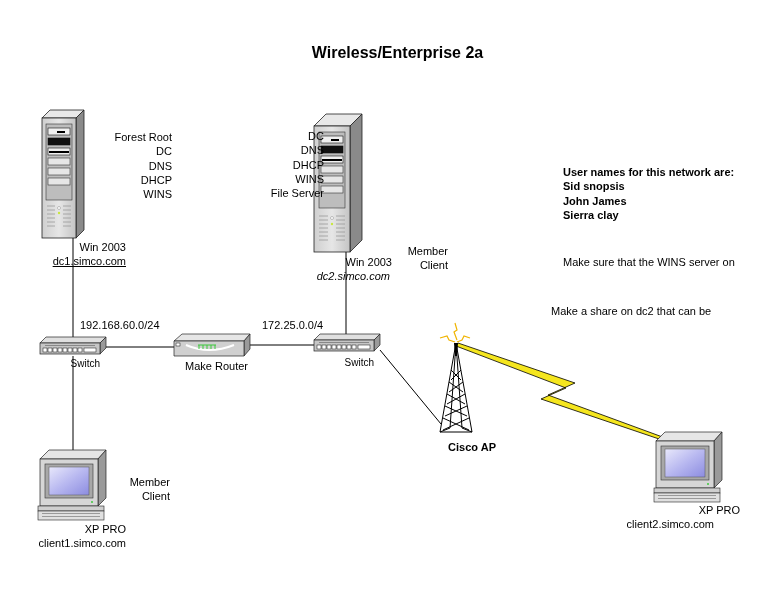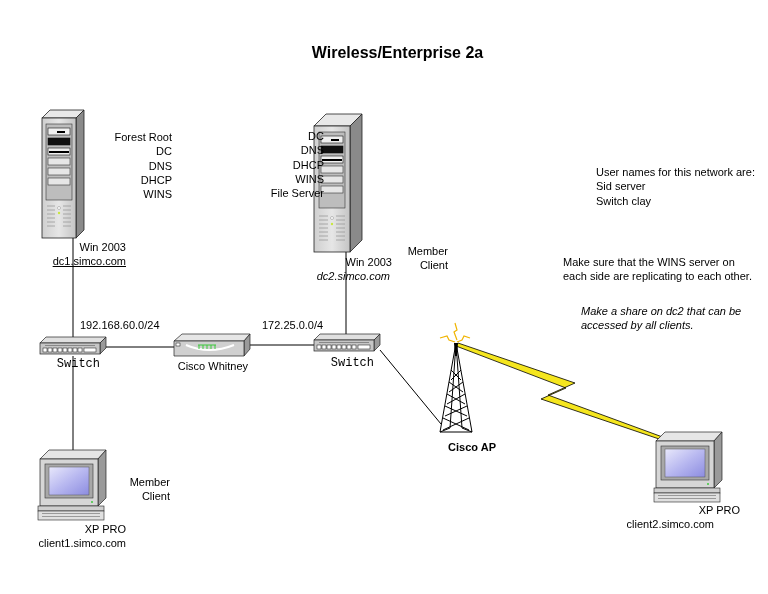--- a/index.html
+++ b/index.html
@@ -3,21 +3,21 @@
   <meta charset="utf-8">
   <style>
     html, body { margin: 0; padding: 0; background: #ffffff; }
     body { width: 768px; height: 594px; position: relative; overflow: hidden;
            font-family: "Liberation Sans", sans-serif; color: #000; }
     #canvas { position: absolute; left: 0; top: 0; width: 768px; height: 594px; }
     .txt { position: absolute; font-family: "Liberation Sans", sans-serif; font-size: 11px;
            line-height: 14px; color: #000; white-space: nowrap; }
     .center { text-align: right; }
     .title { font-size: 16px; font-weight: bold; line-height: 20px; }
-    .small { font-size: 12px; line-height: 10px; font-family: Liberation Mono, monospace; }
+    .small { font-size: 10px; line-height: 10px; }
     .block div { line-height: 14.3px; }
   </style>
 </head>
 <body>
 
 <svg id="canvas" viewBox="0 0 768 594" xmlns="http://www.w3.org/2000/svg">
   <defs>
     <linearGradient id="screenGrad" x1="0" y1="0" x2="1" y2="1">
       <stop offset="0" stop-color="#e8e8fb"></stop>
       <stop offset="0.5" stop-color="#b8b8f0"></stop>
@@ -248,39 +248,38 @@
   <div>Member</div>
   <div>Client</div>
 </div>
 
 <div class="txt" style="left:80px;top:318px;text-align:right;">192.168.60.0/24</div>
 <div class="txt" style="left:262px;top:318px;">172.25.0.0/4</div>
 
 <div class="txt small center" style="left:40px;width:60px;top:359px;">Switch</div>
 <div class="txt small center" style="left:314px;width:60px;top:358px;">Switch</div>
 
-<div class="txt center" style="left:168px;width:80px;top:359px;">Cisco Whitney</div>
+<div class="txt center" style="left:168px;width:80px;top:359px;">Make Router</div>
 
 <div class="txt center" style="left:416px;width:80px;top:440px;font-weight:bold;">Cisco AP</div>
 
 <div class="txt center" style="left:110px;width:60px;top:475px;">
   <div>Member</div>
   <div>Client</div>
 </div>
 <div class="txt center" style="left:16px;width:110px;top:522px;">XP PRO</div>
 <div class="txt center" style="left:16px;width:110px;top:536px;">client1.simco.com</div>
 
 <div class="txt center" style="left:630px;width:110px;top:503px;">XP PRO</div>
 <div class="txt center" style="left:604px;width:110px;top:517px;">client2.simco.com</div>
 
-<div class="txt block" style="left:596px;top:165px;">
+<div class="txt block" style="left:563px;top:165px;font-weight:bold;">
   <div>User names for this network are:</div>
-  <div>Sid server</div>
-  <div>Switch clay</div>
+  <div>Sid snopsis</div>
+  <div>John James</div>
+  <div>Sierra clay</div>
 </div>
 <div class="txt block" style="left:563px;top:255px;">
   <div>Make sure that the WINS server on</div>
-  <div>each side are replicating to each other.</div>
-</div>
-<div class="txt block" style="left:581px;top:304px;font-style:italic;">
+</div>
+<div class="txt block" style="left:551px;top:304px;">
   <div>Make a share on dc2 that can be</div>
-  <div>accessed by all clients.</div>
 </div>
 
 </body></html>

